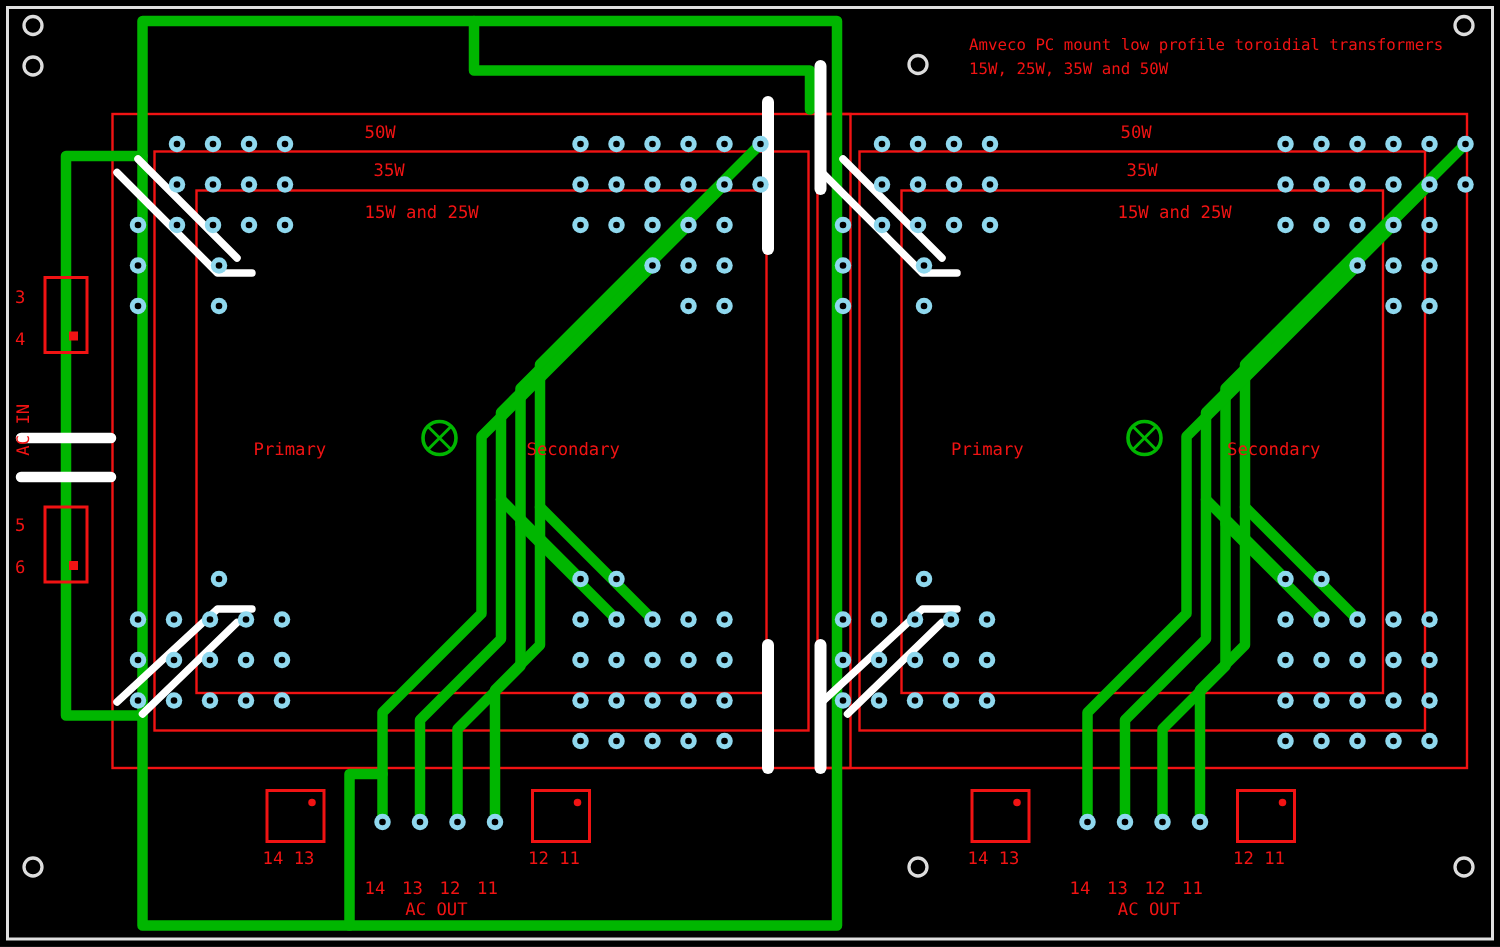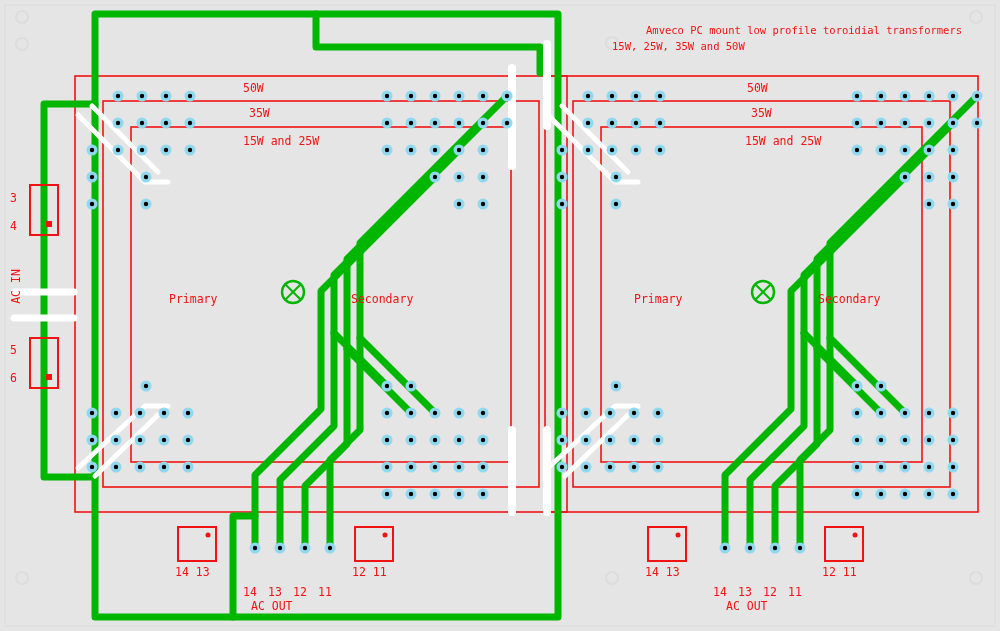--- a/index.html
+++ b/index.html
@@ -1,22 +1,22 @@
 <!DOCTYPE html>
 <html><head>
 <meta charset="utf-8">
 <style>
   html,body{margin:0;padding:0;background:#222;}
-  .board{position:relative;width:1000px;height:631px;background:#e5e5e5;overflow:hidden;
+  .board{position:relative;width:1000px;height:631px;background:#000000;overflow:hidden;
          font-family:"DejaVu Sans Mono","Liberation Mono",monospace;}
   svg{position:absolute;left:0;top:0;}
   .txt{position:absolute;font-size:11.5px;line-height:13px;white-space:pre;letter-spacing:0px;}
   .title{font-size:10.5px;}
   .pin{width:24px;text-align:left;}
-  .ctr{text-align:left;}
+  .ctr{text-align:center;}
   .vert{width:64px;text-align:center;transform:rotate(-90deg);}
 </style>
 </head>
 <body>
 
 <div class="board">
   <svg width="1000" height="631" viewBox="0 0 1000 631">
       <rect x="5" y="5" width="990" height="621" fill="none" stroke="#e0e0e0" stroke-width="2"></rect>
       <rect x="75" y="76" width="492" height="436" fill="none" stroke="#f11313" stroke-width="1.6"></rect>
       <rect x="103" y="101" width="436" height="386" fill="none" stroke="#f11313" stroke-width="1.6"></rect>
@@ -399,21 +399,21 @@
       <circle cx="22" cy="17" r="6" fill="none" stroke="#dddddd" stroke-width="2.2"></circle>
       <circle cx="22" cy="44" r="6" fill="none" stroke="#dddddd" stroke-width="2.2"></circle>
       <circle cx="612" cy="43" r="6" fill="none" stroke="#dddddd" stroke-width="2.2"></circle>
       <circle cx="976" cy="17" r="6" fill="none" stroke="#dddddd" stroke-width="2.2"></circle>
       <circle cx="22" cy="578" r="6" fill="none" stroke="#dddddd" stroke-width="2.2"></circle>
       <circle cx="612" cy="578" r="6" fill="none" stroke="#dddddd" stroke-width="2.2"></circle>
       <circle cx="976" cy="578" r="6" fill="none" stroke="#dddddd" stroke-width="2.2"></circle>
     </svg>
 
   <div class="txt title" style="left: 646px; top: 24px; color: rgb(241, 19, 19);">Amveco PC mount low profile toroidial transformers</div>
-  <div class="txt title" style="left: 612px; top: 40px; color: rgb(241, 19, 19);">15W, 25W, 35W and 50W</div>
+  <div class="txt title" style="left: 646px; top: 40px; color: rgb(241, 19, 19);">15W, 25W, 35W and 50W</div>
 
   <div class="txt" style="left: 243px; top: 82px; color: rgb(241, 19, 19);">50W</div>
   <div class="txt" style="left: 249px; top: 107px; color: rgb(241, 19, 19);">35W</div>
   <div class="txt" style="left: 243px; top: 135px; color: rgb(241, 19, 19);">15W and 25W</div>
   <div class="txt" style="left: 169px; top: 293px; color: rgb(241, 19, 19);">Primary</div>
   <div class="txt" style="left: 351px; top: 293px; color: rgb(241, 19, 19);">Secondary</div>
   <div class="txt" style="left: 175px; top: 566px; width: 44px; color: rgb(241, 19, 19);">14 13</div>
   <div class="txt" style="left: 352px; top: 566px; width: 44px; color: rgb(241, 19, 19);">12 11</div>
   <div class="txt pin" style="left: 243px; top: 586px; color: rgb(241, 19, 19);">14</div>
   <div class="txt pin" style="left: 268px; top: 586px; color: rgb(241, 19, 19);">13</div>

